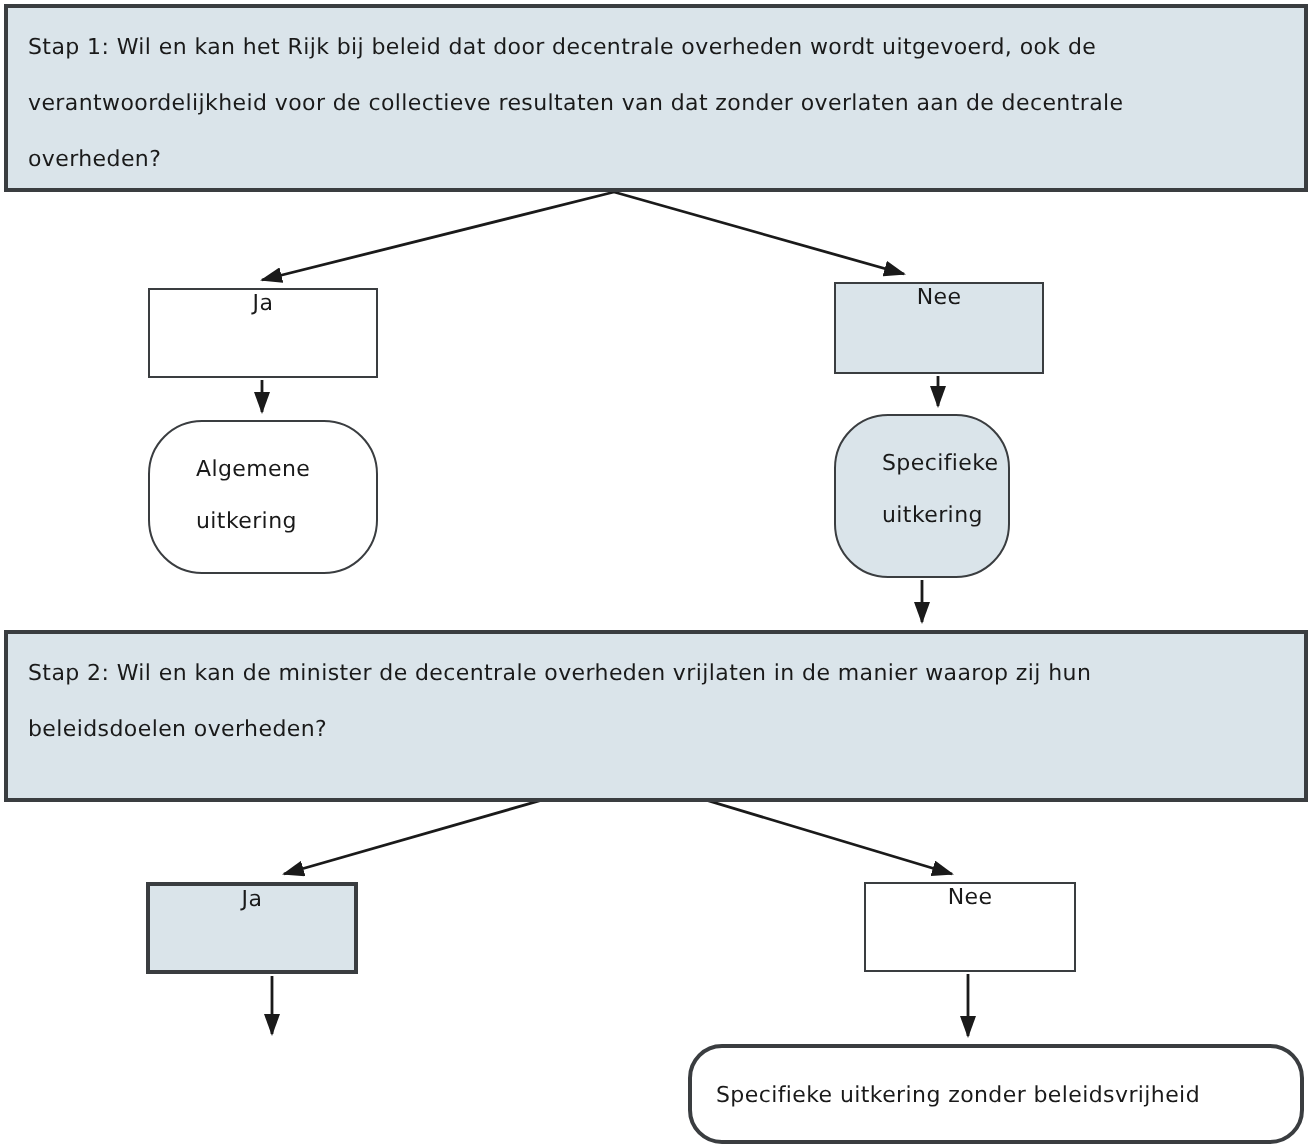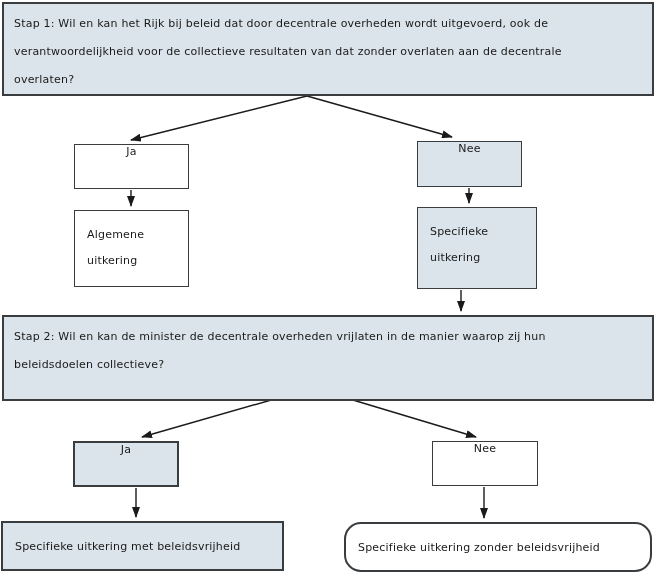--- a/index.html
+++ b/index.html
@@ -11,21 +11,21 @@
   .arrows { position:absolute; left:0; top:0; width:657px; height:574px; }
   .arrows line { stroke:#1a1a1a; stroke-width:1.4; }
   .box {
     position:absolute; box-sizing:border-box;
     border:1.5px solid #3a3d40; background:#ffffff;
     font-size:11px; letter-spacing:0.2px;
   }
   .fill  { background:#dae4ea; }
   .big   { border-width:2px; padding:6px 10px; line-height:28px; }
   .center{ display:flex; align-items:flex-start; justify-content:center; }
-  .twoline { padding:11px 12px 0 12px; line-height:26px; }
+  .twoline { padding:11px 12px 0 23px; line-height:26px;border-radius:27px; }
   .outcome { border-width:2px; display:flex; align-items:center; padding-left:12px; }
   .line { white-space:nowrap; }
 </style>
 </head>
 <body>
 
 <div class="canvas">
 
   <svg class="arrows" width="657" height="574" viewBox="0 0 657 574">
     <defs>
@@ -40,55 +40,52 @@
     <line x1="461" y1="290" x2="461" y2="311" marker-end="url(#ah)"></line>
     <line x1="313" y1="388" x2="142" y2="437" marker-end="url(#ah)"></line>
     <line x1="313" y1="388" x2="476" y2="437" marker-end="url(#ah)"></line>
     <line x1="136" y1="488" x2="136" y2="517" marker-end="url(#ah)"></line>
     <line x1="484" y1="487" x2="484" y2="518" marker-end="url(#ah)"></line>
   </svg>
 
   <div class="box fill big" style="left:2px; top:2px; width:652px; height:94px;">
     <div class="line">Stap 1: Wil en kan het Rijk bij beleid dat door decentrale overheden wordt uitgevoerd, ook de</div>
     <div class="line">verantwoordelijkheid voor de collectieve resultaten van dat zonder overlaten aan de decentrale</div>
-    <div class="line">overlaten?</div>
+    <div class="line">overheden?</div>
   </div>
 
   <div class="box center" style="left:74px; top:144px; width:115px; height:45px;">
     <span>Ja</span>
   </div>
 
   <div class="box fill center" style="left:417px; top:141px; width:105px; height:46px;">
     <span>Nee</span>
   </div>
 
   <div class="box twoline" style="left:74px; top:210px; width:115px; height:77px;">
     <div class="line">Algemene</div>
     <div class="line">uitkering</div>
   </div>
 
-  <div class="box fill twoline" style="left:417px; top:207px; width:120px; height:82px;">
+  <div class="box fill twoline" style="left:417px; top:207px; width:88px; height:82px;">
     <div class="line">Specifieke</div>
     <div class="line">uitkering</div>
   </div>
 
   <div class="box fill big" style="left:2px; top:315px; width:652px; height:86px;">
     <div class="line">Stap 2: Wil en kan de minister de decentrale overheden vrijlaten in de manier waarop zij hun</div>
-    <div class="line">beleidsdoelen collectieve?</div>
+    <div class="line">beleidsdoelen overheden?</div>
   </div>
 
   <div class="box fill center" style="left:73px; top:441px; width:106px; height:46px; border-width:2px;">
     <span>Ja</span>
   </div>
 
   <div class="box center" style="left:432px; top:441px; width:106px; height:45px;">
     <span>Nee</span>
   </div>
 
-  <div class="box fill outcome" style="left:1px; top:521px; width:283px; height:50px;">
-    <span>Specifieke uitkering met beleidsvrijheid</span>
-  </div>
 
   <div class="box outcome" style="left:344px; top:522px; width:308px; height:50px;border-radius:17px;">
     <span>Specifieke uitkering zonder beleidsvrijheid</span>
   </div>
 
 </div>
 
 </body></html>

